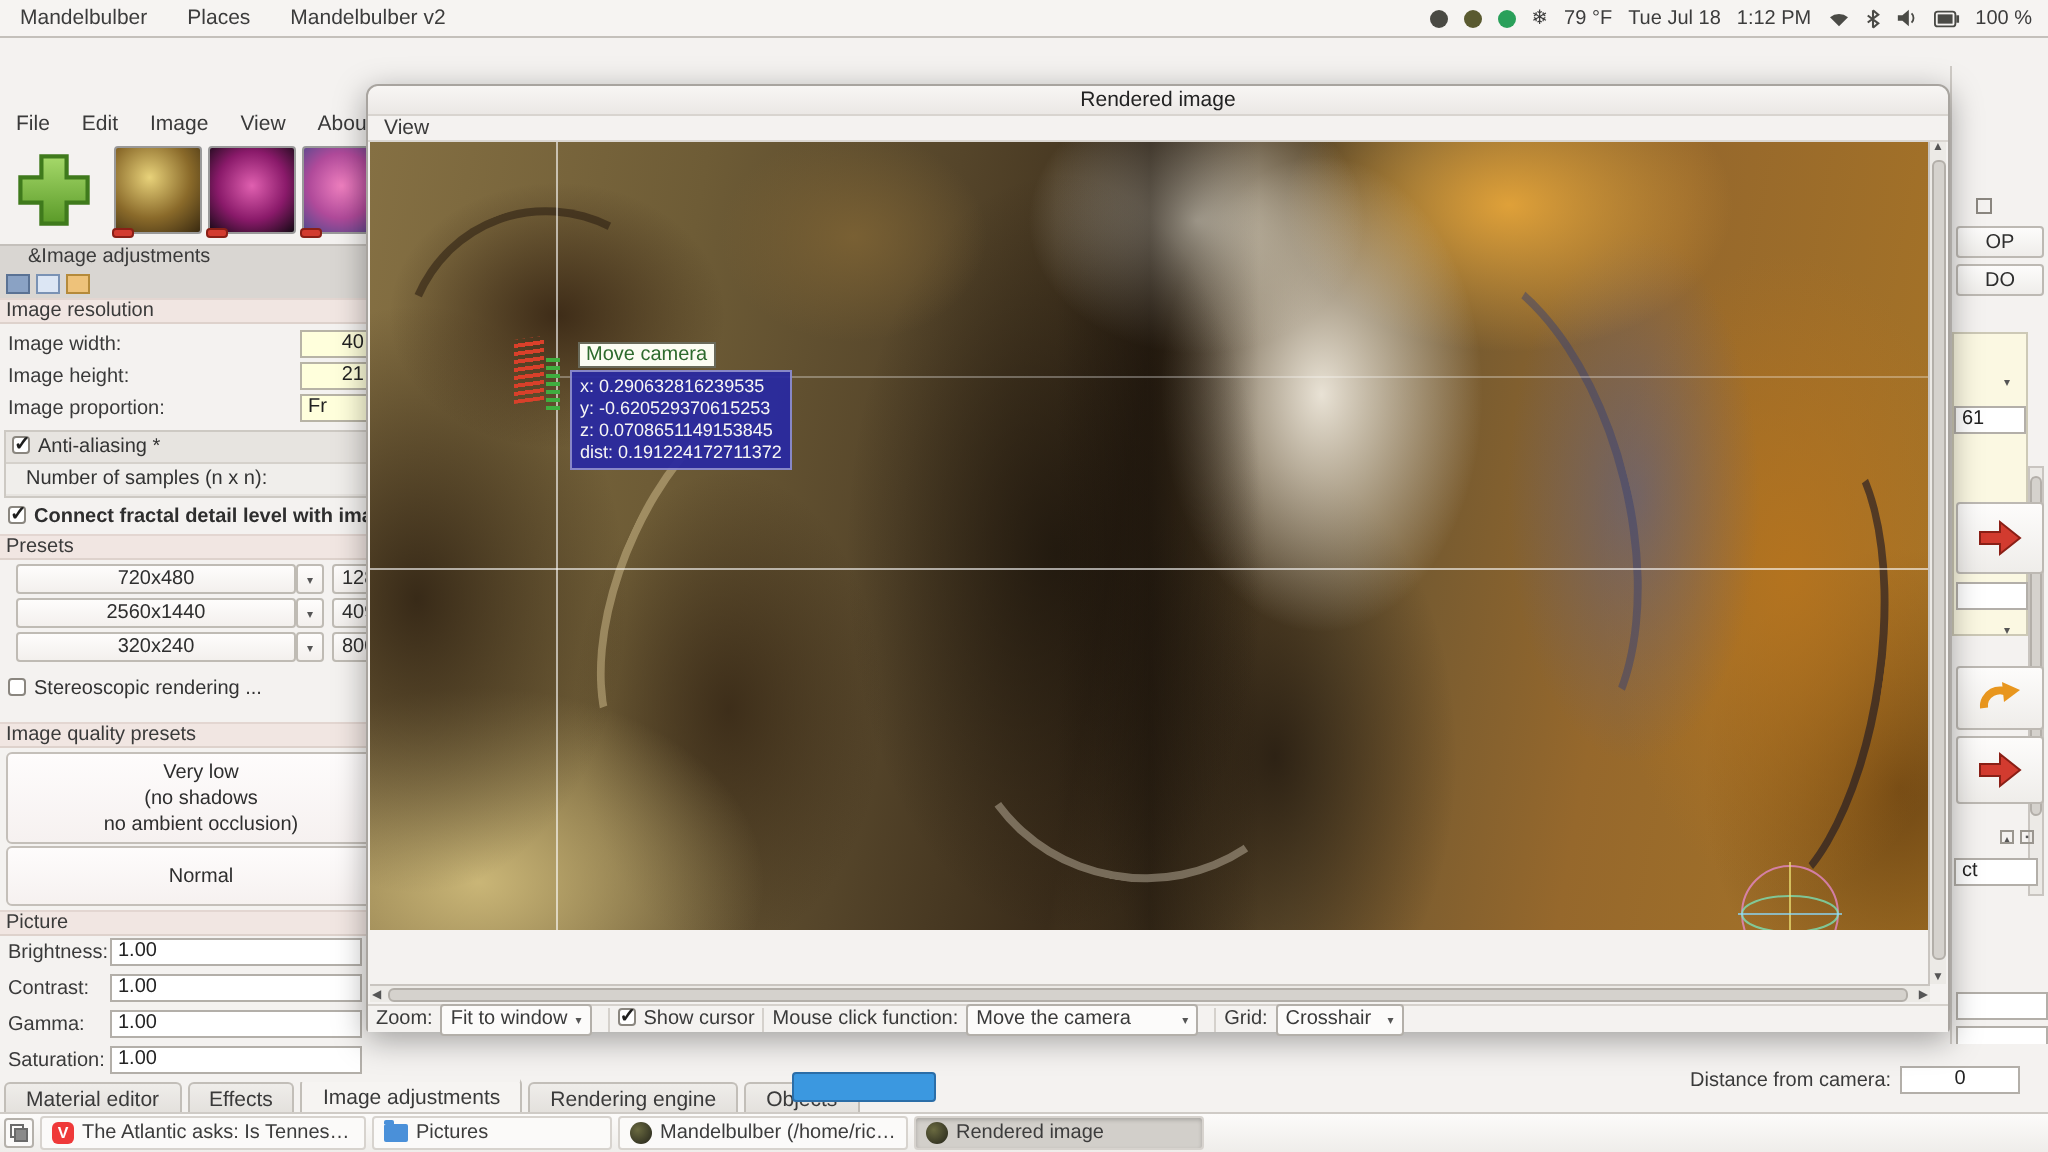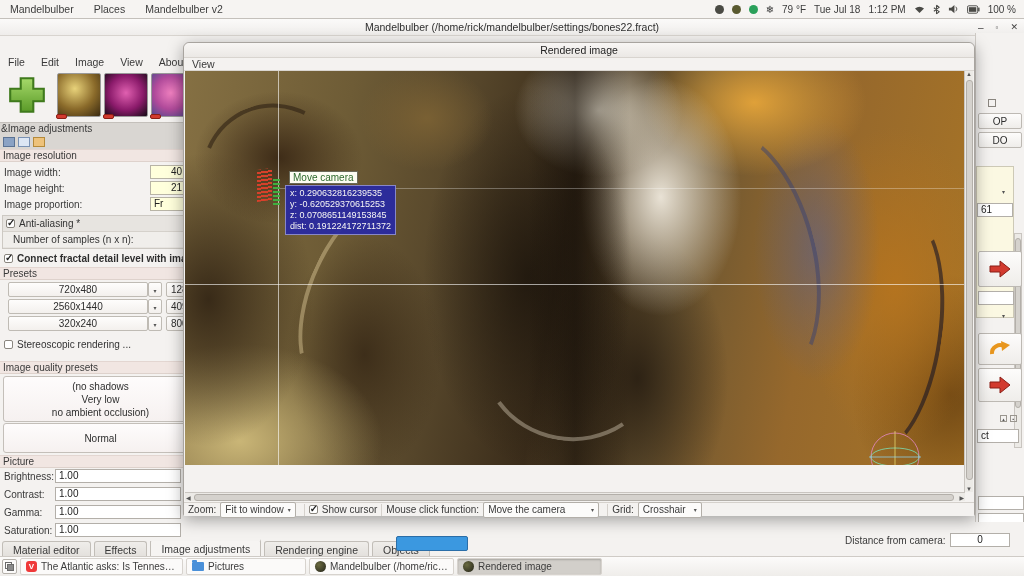--- a/index.html
+++ b/index.html
@@ -15,21 +15,21 @@
   
   .mainwin{position:absolute;left:0;top:19px;width:1024px;height:537px;background:#f4f2f0;z-index:1}
   .titlebar{position:absolute;left:0;top:0;width:1024px;height:17px;background:linear-gradient(#fbfaf9,#efedeb);border-bottom:1px solid #d8d4cf;text-align:center;font-size:10.5px;color:#2e2e2e;line-height:17px}
   .winctl{position:absolute;top:0;right:6px;height:17px;display:flex;gap:12px;align-items:center;color:#444;font-size:10px}
   .menubar{position:absolute;left:0;top:18px;height:14px;display:flex;gap:0}
   .menubar span{padding:0 8px;font-size:10.5px;color:#3a3a3a}
   
   .lpanel{position:absolute;left:0;top:33px;width:260px;height:489px;background:#f4f2f0;z-index:2}
   .thumb{position:absolute;width:44px;height:44px;border:1px solid #999;border-radius:2px}
   .minusbadge{position:absolute;left:-2px;bottom:-3px;width:11px;height:5px;background:#d23b2f;border:1px solid #8a1f16;border-radius:2px}
-  .secbar{position:absolute;left:0;width:260px;height:31px;background:#d9d6d2;border-top:1px solid #c4c0bb;border-bottom:1px solid #c4c0bb;font-size:10px;color:#3a3a3a;padding:0 1px;line-height:12px}
+  .secbar{position:absolute;left:0;width:260px;height:31px;background:#d9d6d2;border-top:1px solid #c4c0bb;border-bottom:1px solid #c4c0bb;font-size:10px;color:#3a3a3a;padding:0 14px;line-height:12px}
   .phead{position:absolute;left:0;width:260px;height:13px;background:#f1e6e2;border-top:1px solid #e3d6d1;border-bottom:1px solid #ded2cc;font-size:10px;color:#3a3a3a;padding:0 3px;line-height:12px}
   .lab{position:absolute;font-size:10px;color:#3a3a3a;white-space:nowrap}
   .yfield{position:absolute;background:#ffffdc;border:1px solid #b8b4a6;height:14px;font-size:10px;padding:0 3px;line-height:12px;text-align:right;color:#222}
   .wfield{position:absolute;background:#fff;border:1px solid #b3afa9;height:14px;font-size:10px;padding:0 3px;line-height:12px;color:#222}
   .cb{display:inline-block;width:9px;height:9px;border:1px solid #8a867f;background:#fff;border-radius:2px;position:relative;vertical-align:-1px;margin-right:4px}
   .cb.on::after{content:"✓";position:absolute;left:0px;top:-3px;font-size:10px;font-weight:bold;color:#1e1e1e}
   .groupbox{position:absolute;background:#e7e4e0;border:1px solid #cdc9c3}
   .presetbtn{position:absolute;background:linear-gradient(#fefdfc,#f3f0ed);border:1px solid #bfbbb4;border-radius:2px;height:15px;text-align:center;font-size:10px;line-height:13px;color:#2e2e2e}
   .caret{font-size:6px;color:#555}
   .qbtn{position:absolute;left:3px;width:195px;background:linear-gradient(#fefcfc,#f6f1f0);border:1px solid #c4bfb9;border-radius:3px;text-align:center;font-size:10px;color:#2e2e2e;display:flex;flex-direction:column;justify-content:center}
@@ -131,28 +131,20 @@
           <rect x="0.5" y="0.5" width="11" height="8" rx="1.5" fill="none" stroke="#4a4a46"></rect>
           <rect x="12" y="2.5" width="1.5" height="4" fill="#4a4a46"></rect>
           <rect x="2" y="2" width="8" height="5" fill="#4a4a46"></rect>
         </svg>
     </span>
     <span>100 %</span>
   </div>
 </div>
 
 <div class="mainwin">
-  <div class="titlebar">
-    <span>Mandelbulber (/home/rick/mandelbulber/settings/bones22.fract)</span>
-    <span class="winctl">
-      <span>–</span>
-      <span style="font-size:8px">▫</span>
-      <span style="font-size:9px">✕</span>
-    </span>
-  </div>
 
   <div class="lpanel">
     <div class="menubar" style="left:0;top:4px">
       <span>File</span>
       <span>Edit</span>
       <span>Image</span>
       <span>View</span>
       <span>About</span>
       <span>Help</span>
     </div>
@@ -218,22 +210,22 @@
     <div class="presetbtn" style="left:148px;top:264px;width:14px"><span class="caret">▾</span></div>
     <div class="presetbtn" style="left:166px;top:264px;width:44px;text-align:left;padding-left:4px">800</div>
 
     <div class="abs" style="left:4px;top:287px;white-space:nowrap">
       <span class="cb"></span><span>Stereoscopic rendering ...</span>
     </div>
 
     <div class="phead" style="top:309px">Image quality presets</div>
 
     <div class="qbtn" style="top:324px;height:46px;line-height:13px">
+      <span>Very low</span>
       <span>(no shadows</span>
-      <span>Very low</span>
       <span>no ambient occlusion)</span>
     </div>
     <div class="qbtn" style="top:371px;height:30px">
       <span>Normal</span>
     </div>
 
     <div class="phead" style="top:403px">Picture</div>
 
     <span class="lab" style="left:4px;top:419px">Brightness:</span>
     <span class="wfield" style="left:55px;top:417px;width:126px">1.00</span>

